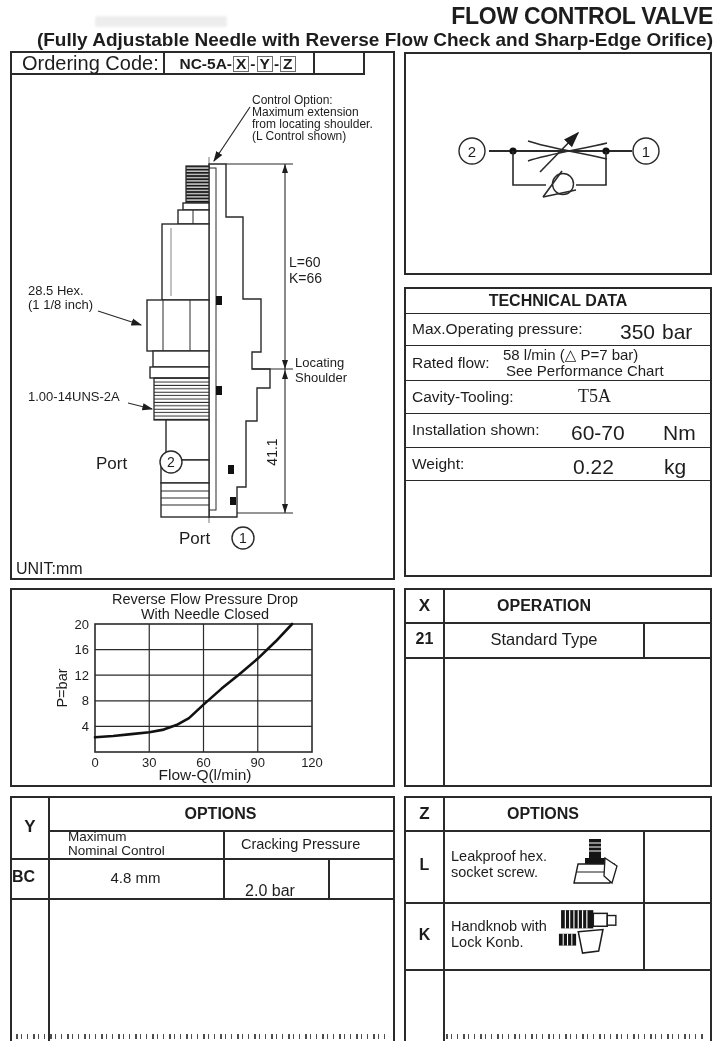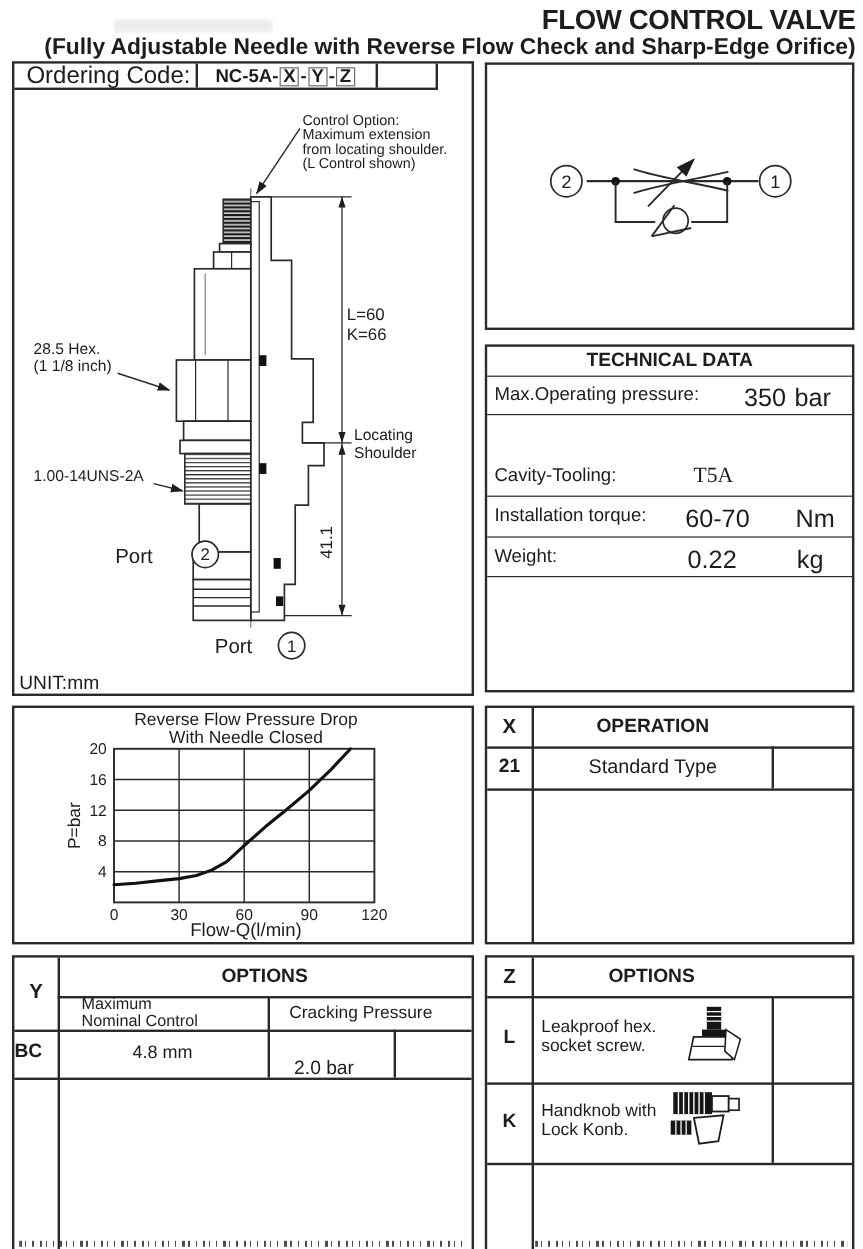--- a/index.html
+++ b/index.html
@@ -173,26 +173,31 @@
     </svg>
   </div>
 
   <div class="box" style="left:404px;top:287px;width:308px;height:290px;">
     <div class="trow thead" style="top:0;height:24px;line-height:24px;">TECHNICAL DATA</div>
     <div class="trow" style="top:24px;height:32px;">
       <span class="tlabel" style="top:7px;">Max.Operating pressure:</span>
       <span class="tval" style="left:214px;top:7px;">350</span>
       <span class="tval" style="left:256px;top:7px;">bar</span>
     </div>
+    <div class="trow" style="top:56px;height:35px;">
+      <span class="tlabel" style="top:9px;">Rated flow:</span>
+      <span class="tval" style="left:97px;top:1px;font-size:15px;">58 l/min (△ P=7 bar)</span>
+      <span class="tval" style="left:100px;top:17px;font-size:15px;">See Performance Chart</span>
+    </div>
     <div class="trow" style="top:91px;height:33px;">
       <span class="tlabel" style="top:8px;">Cavity-Tooling:</span>
       <span class="tval serif" style="left:172px;top:6px;">T5A</span>
     </div>
     <div class="trow" style="top:124px;height:34px;">
-      <span class="tlabel" style="top:8px;">Installation torque:</span>
+      <span class="tlabel" style="top:8px;">Installation shown:</span>
       <span class="tval" style="left:165px;top:8px;">60-70</span>
       <span class="tval" style="left:257px;top:8px;">Nm</span>
     </div>
     <div class="trow" style="top:158px;height:33px;">
       <span class="tlabel" style="top:8px;">Weight:</span>
       <span class="tval" style="left:167px;top:8px;">0.22</span>
       <span class="tval" style="left:258px;top:8px;">kg</span>
     </div>
   </div>
 

